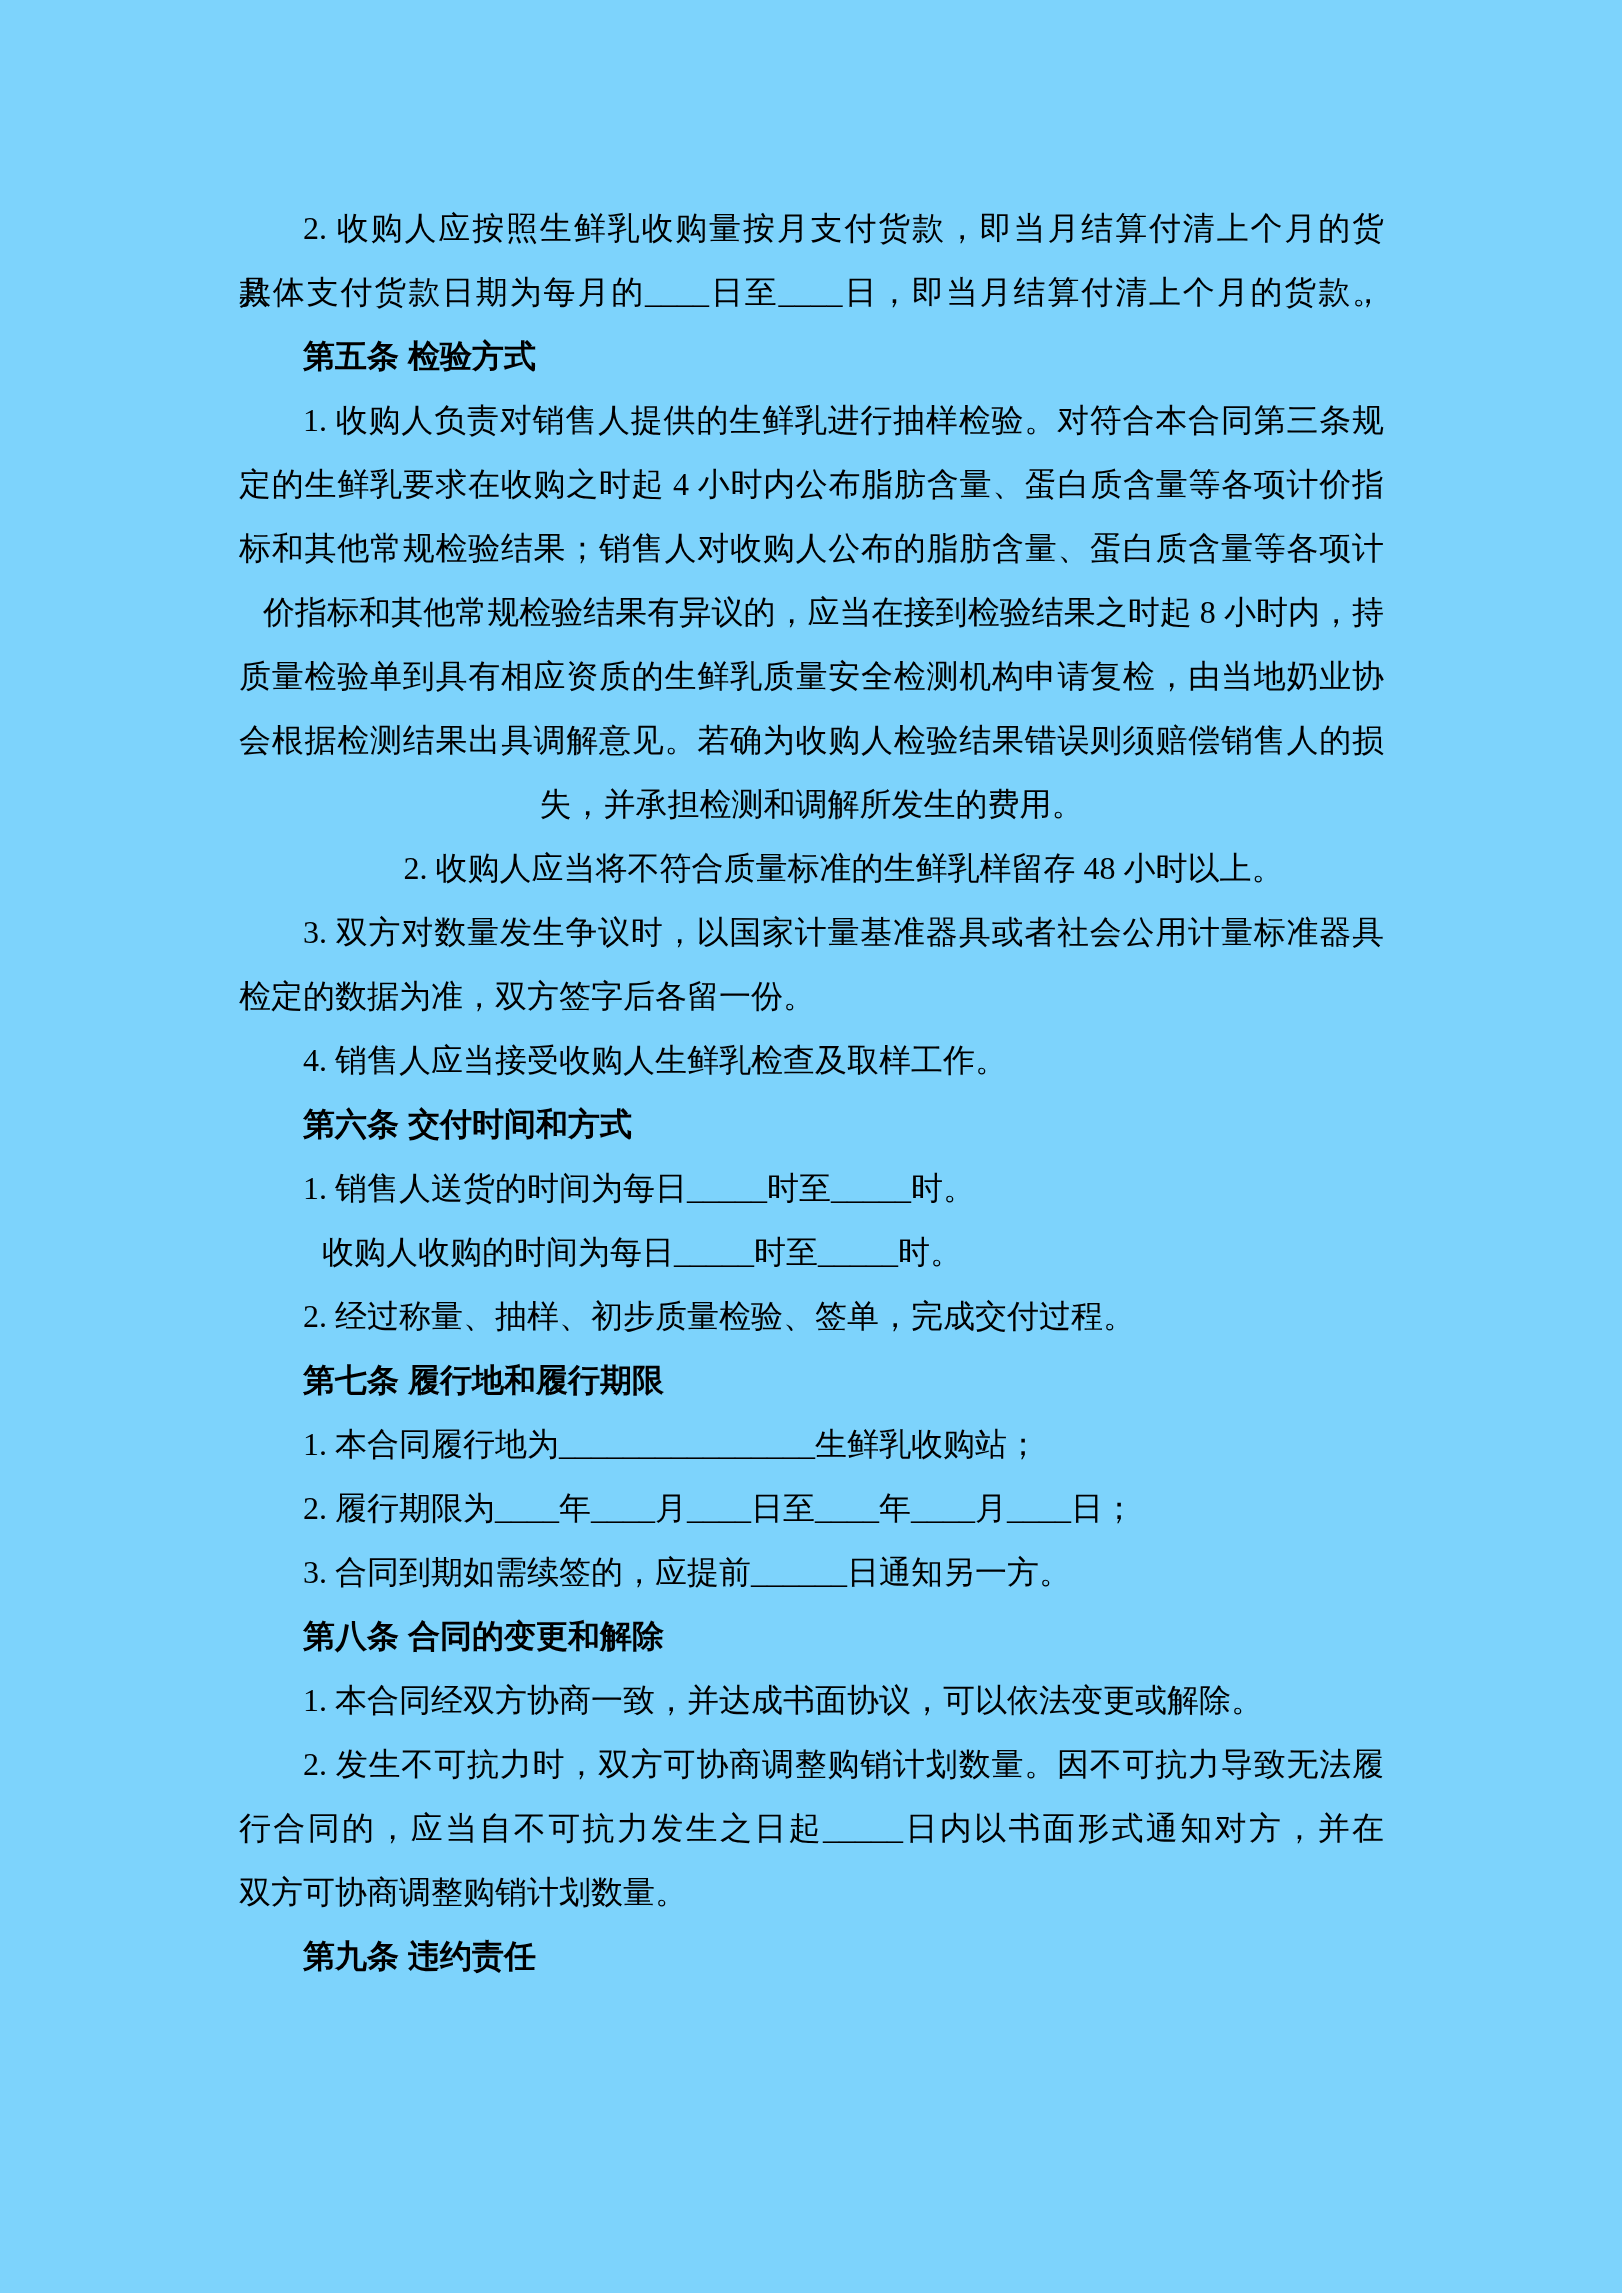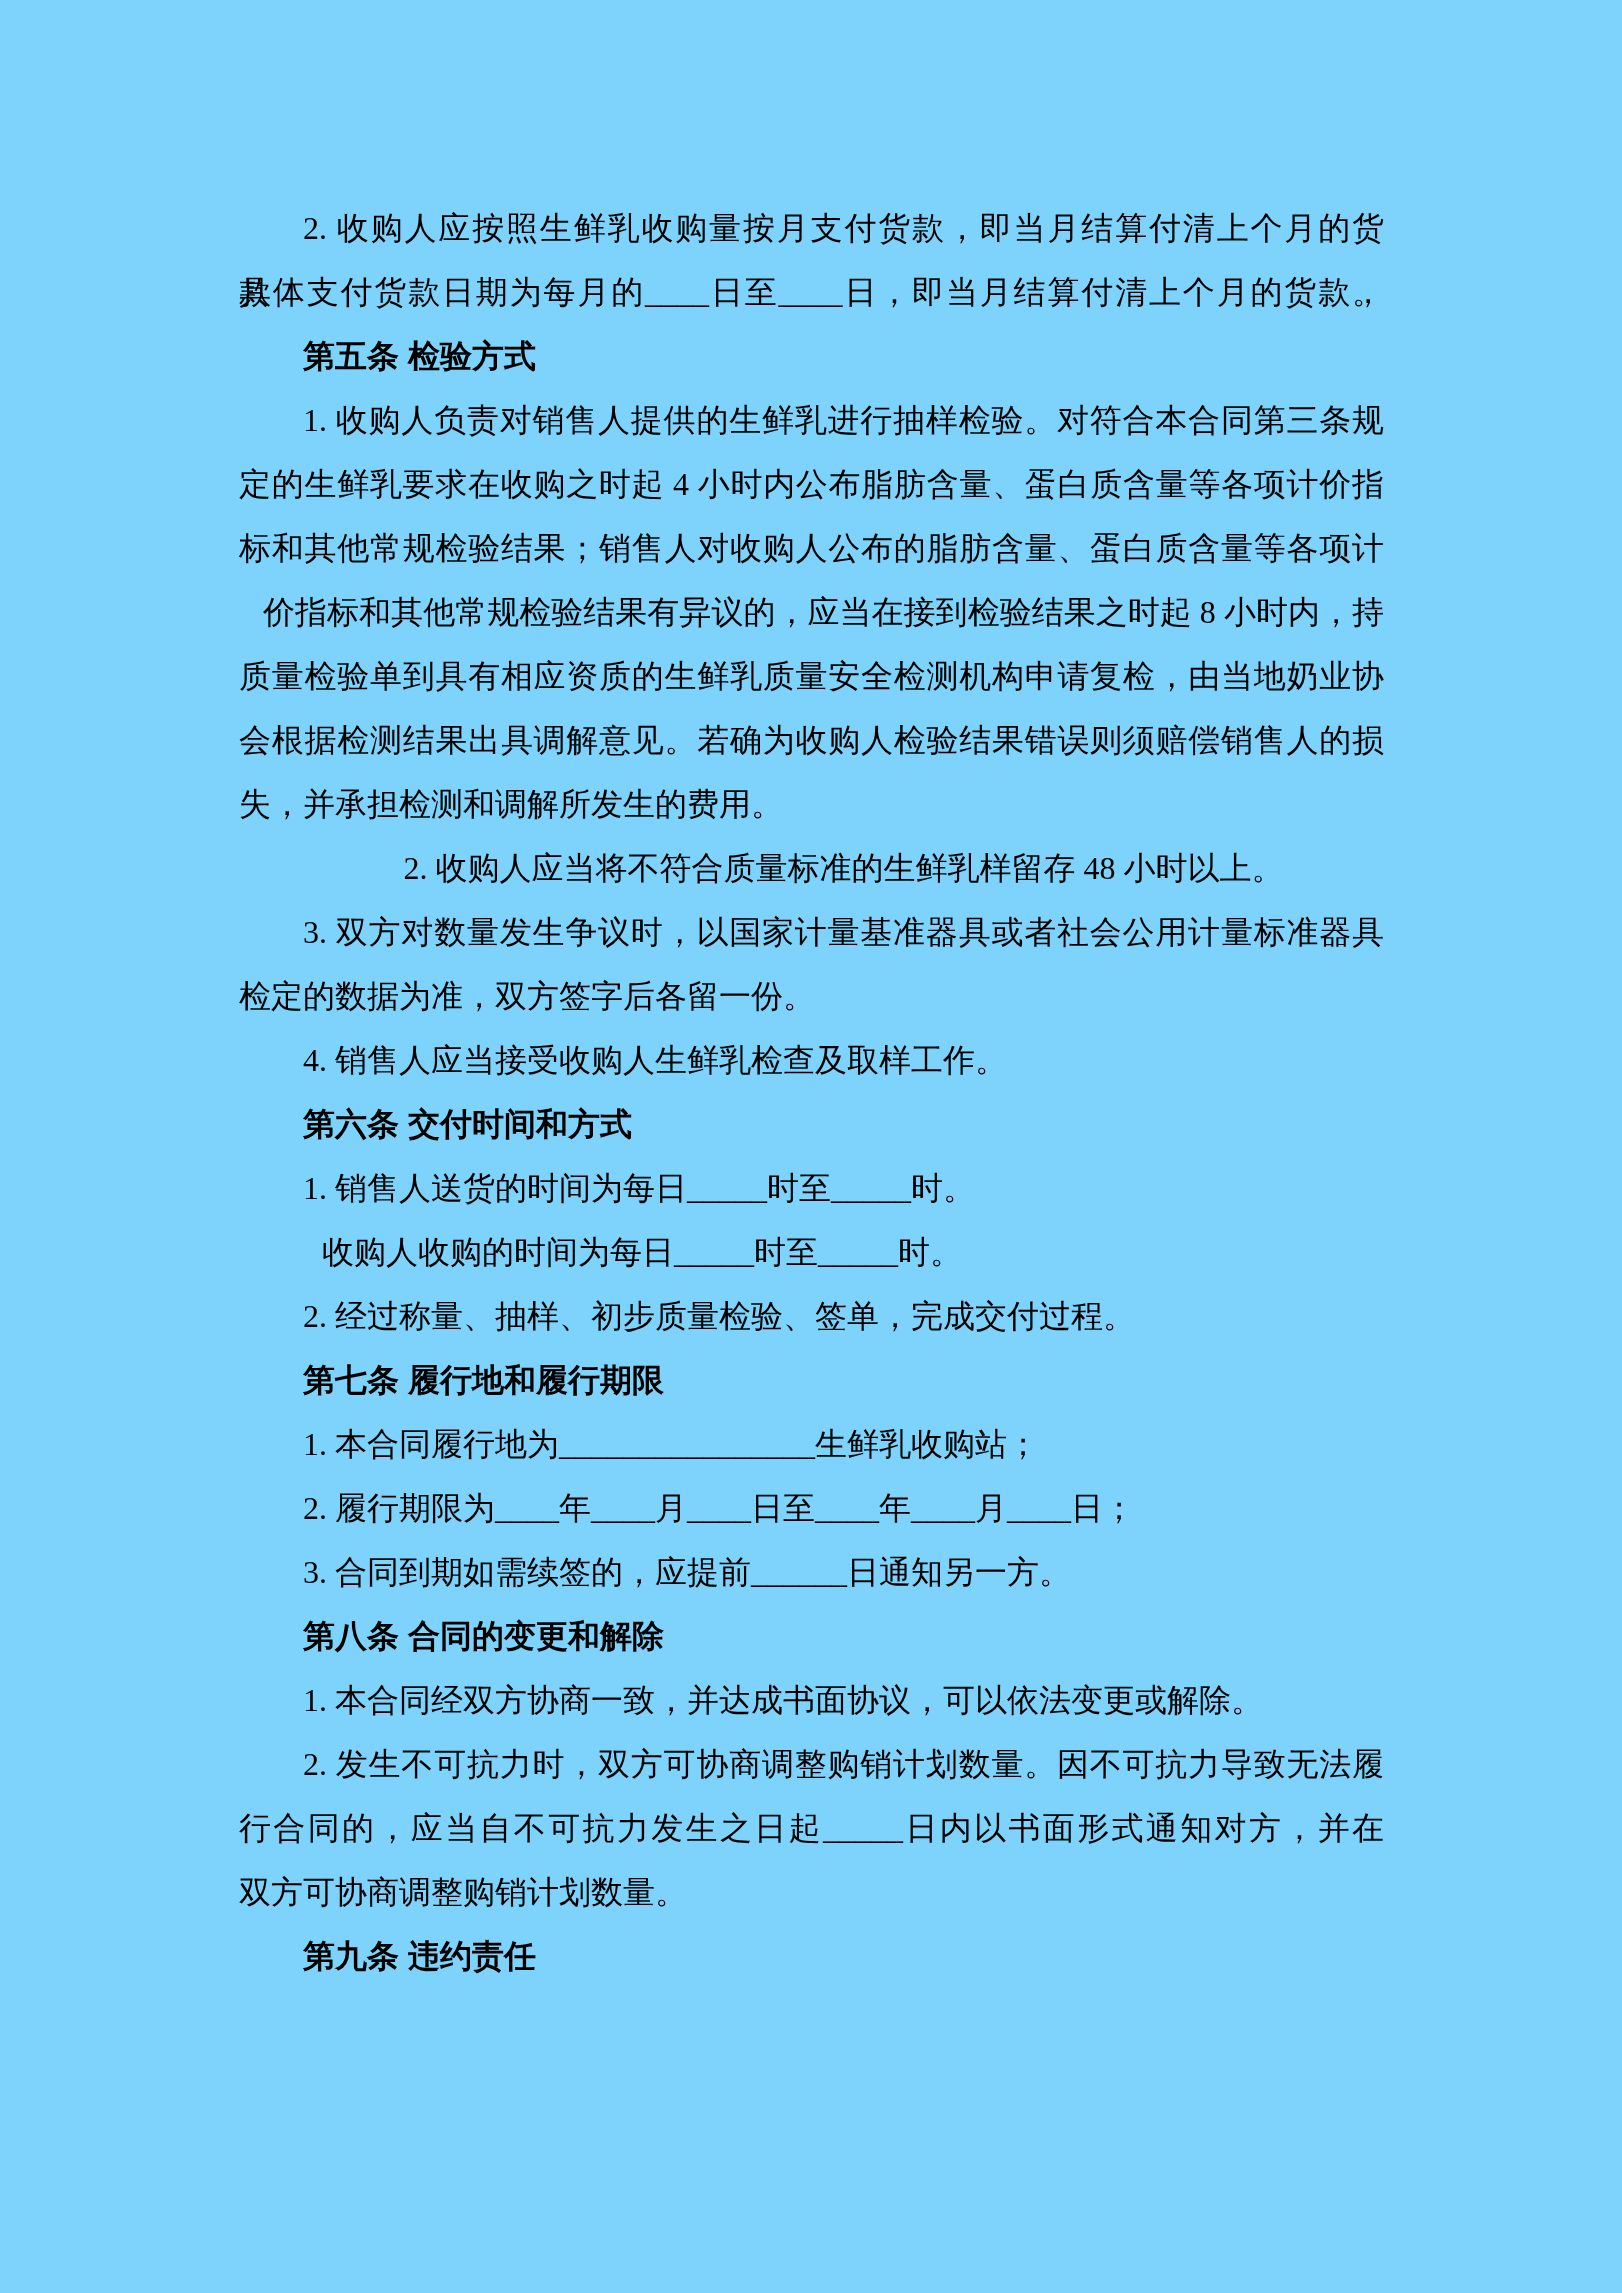--- a/index.html
+++ b/index.html
@@ -47,21 +47,21 @@
   <div class="doc-body">
       <div class="line just" style="text-indent: 64px;">2. 收购人应按照生鲜乳收购量按月支付货款，即当月结算付清上个月的货款，</div>
       <div class="line just" style="text-indent: 0px;">具体支付货款日期为每月的____日至____日，即当月结算付清上个月的货款。</div>
       <div class="line heading" style="text-indent: 64px;">第五条 检验方式</div>
       <div class="line just" style="text-indent: 64px;">1. 收购人负责对销售人提供的生鲜乳进行抽样检验。对符合本合同第三条规</div>
       <div class="line just" style="text-indent: 0px;">定的生鲜乳要求在收购之时起 4 小时内公布脂肪含量、蛋白质含量等各项计价指</div>
       <div class="line just" style="text-indent: 0px;">标和其他常规检验结果；销售人对收购人公布的脂肪含量、蛋白质含量等各项计</div>
       <div class="line just" style="text-indent: 0px; margin-left: 24px;">价指标和其他常规检验结果有异议的，应当在接到检验结果之时起 8 小时内，持</div>
       <div class="line just" style="text-indent: 0px;">质量检验单到具有相应资质的生鲜乳质量安全检测机构申请复检，由当地奶业协</div>
       <div class="line just" style="text-indent: 0px;">会根据检测结果出具调解意见。若确为收购人检验结果错误则须赔偿销售人的损</div>
-      <div class="line" style="text-indent: 0px;">失，并承担检测和调解所发生的费用。</div>
+      <div class="line" style="text-indent: 0px; text-align: center;">失，并承担检测和调解所发生的费用。</div>
       <div class="line" style="text-indent: 64px; text-align: center;">2. 收购人应当将不符合质量标准的生鲜乳样留存 48 小时以上。</div>
       <div class="line just" style="text-indent: 64px;">3. 双方对数量发生争议时，以国家计量基准器具或者社会公用计量标准器具</div>
       <div class="line" style="text-indent: 0px;">检定的数据为准，双方签字后各留一份。</div>
       <div class="line" style="text-indent: 64px;">4. 销售人应当接受收购人生鲜乳检查及取样工作。</div>
       <div class="line heading" style="text-indent: 64px;">第六条 交付时间和方式</div>
       <div class="line" style="text-indent: 64px;">1. 销售人送货的时间为每日_____时至_____时。</div>
       <div class="line" style="text-indent: 83px;">收购人收购的时间为每日_____时至_____时。</div>
       <div class="line" style="text-indent: 64px;">2. 经过称量、抽样、初步质量检验、签单，完成交付过程。</div>
       <div class="line heading" style="text-indent: 64px;">第七条 履行地和履行期限</div>
       <div class="line" style="text-indent: 64px;">1. 本合同履行地为________________生鲜乳收购站；</div>

